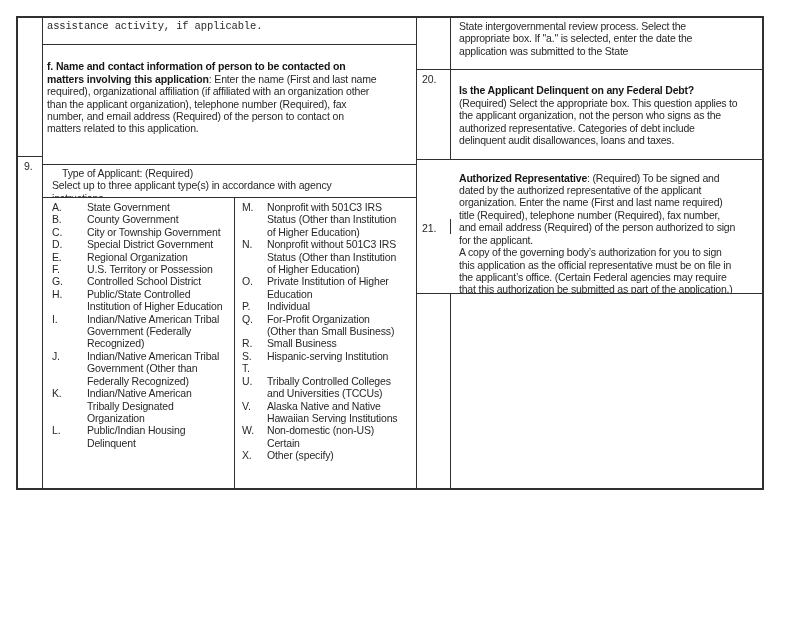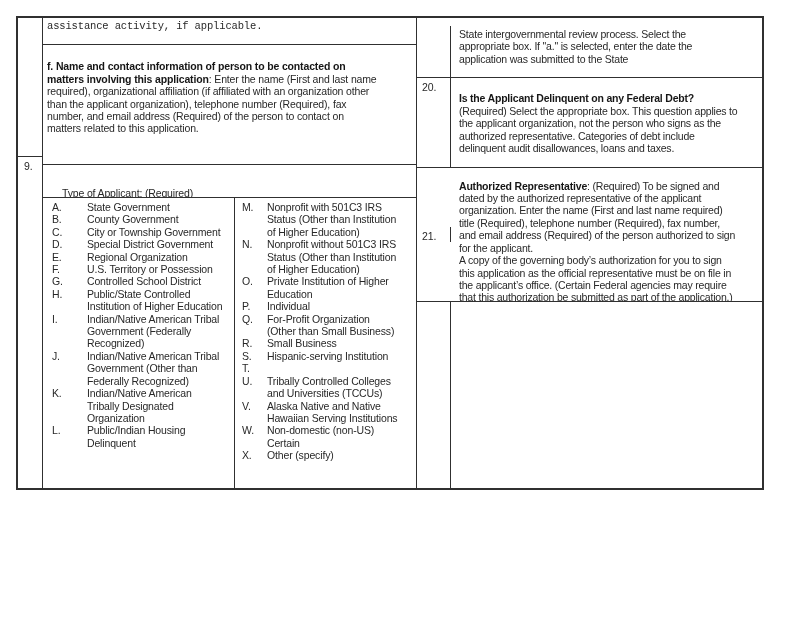--- a/index.html
+++ b/index.html
@@ -23,32 +23,32 @@
   }
   
   .half-left { width: 398px; flex: none; display: flex; }
   .lnum-col { width: 25px; flex: none; border-right: 1px solid var(--ln); display: flex; flex-direction: column; }
   .lnum-top { height: 139px; flex: none; border-bottom: 1px solid var(--ln); }
   .lnum-9 { flex: 1; padding: 3px 0 0 6px; }
   .lcontent { flex: 1; display: flex; flex-direction: column; }
   .cell-assist { height: 27px; flex: none; border-bottom: 1px solid var(--ln); padding: 2px 6px 0 4px; overflow: hidden; font-family: Liberation Mono, monospace; }
   .cell-f { height: 120px; flex: none; border-bottom: 1px solid var(--ln); padding: 3px 6px 0 4px; overflow: hidden; }
   .cell-9head { height: 33px; flex: none; border-bottom: 1px solid var(--ln); padding: 2px 6px 0 9px; overflow: hidden; }
-  .title-indent { padding-left: 10px; margin-top: 20px; }
+  .title-indent { padding-left: 10px; }
   .subtable { flex: 1; display: flex; overflow: hidden; }
   .types-a { width: 192px; flex: none; border-right: 1px solid var(--ln); padding: 3px 2px 0 9px; overflow: hidden; }
   .types-b { flex: 1; padding: 3px 4px 0 7px; overflow: hidden; }
   .type-item { display: flex; }
   .type-letter { flex: none; width: 35px; }
   .types-b .type-letter { width: 25px; }
   .type-label { flex: 1; white-space: pre-line; }
   
   .half-right { flex: 1; border-left: 1px solid var(--ln); display: flex; flex-direction: column; }
   .rrow { display: flex; flex: none; border-bottom: 1px solid var(--ln); overflow: hidden; }
-  .rrow-state { height: 52px; margin-top: 8px; }
+  .rrow-state { height: 52px; }
   .rrow-20 { height: 90px; }
   .rrow-21 { height: 134px; align-items: center; }
   .rrow-empty { flex: 1; border-bottom: none; }
   .rnum { width: 34px; flex: none; border-right: 1px solid var(--ln); padding: 3px 0 0 5px; }
   .rcontent { flex: 1; padding: 2px 5px 0 8px; letter-spacing: -0.2px; }
   
   .para { white-space: pre-line; }
   .para b, b { font-weight: bold; color: #161616; }
   .note { margin-top: 12px; }
 </style>

